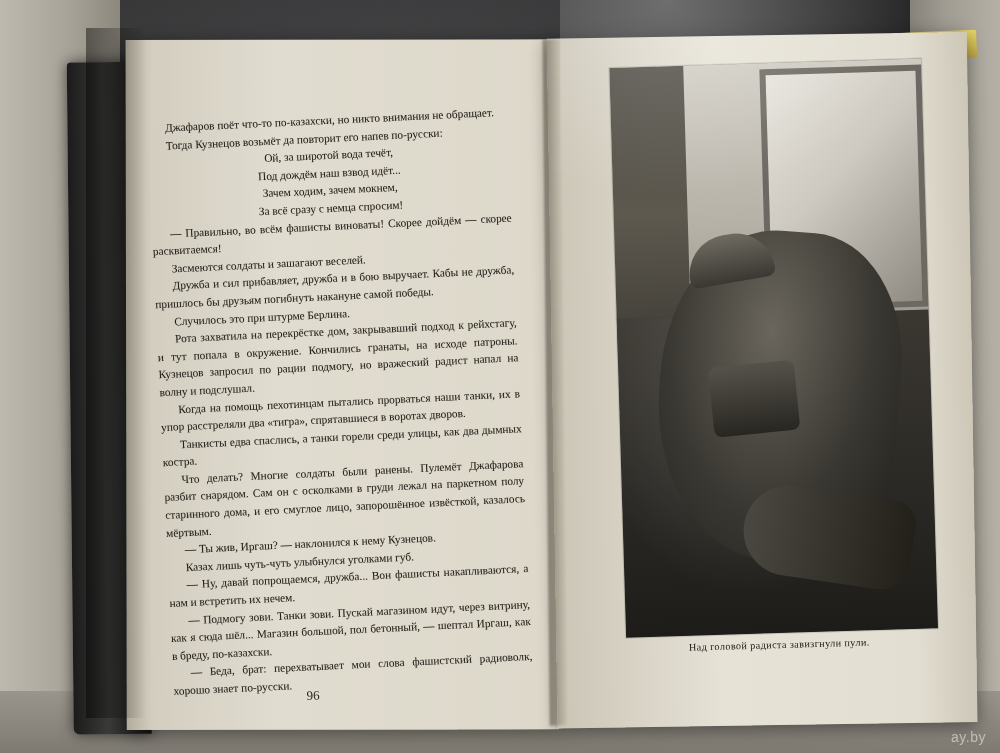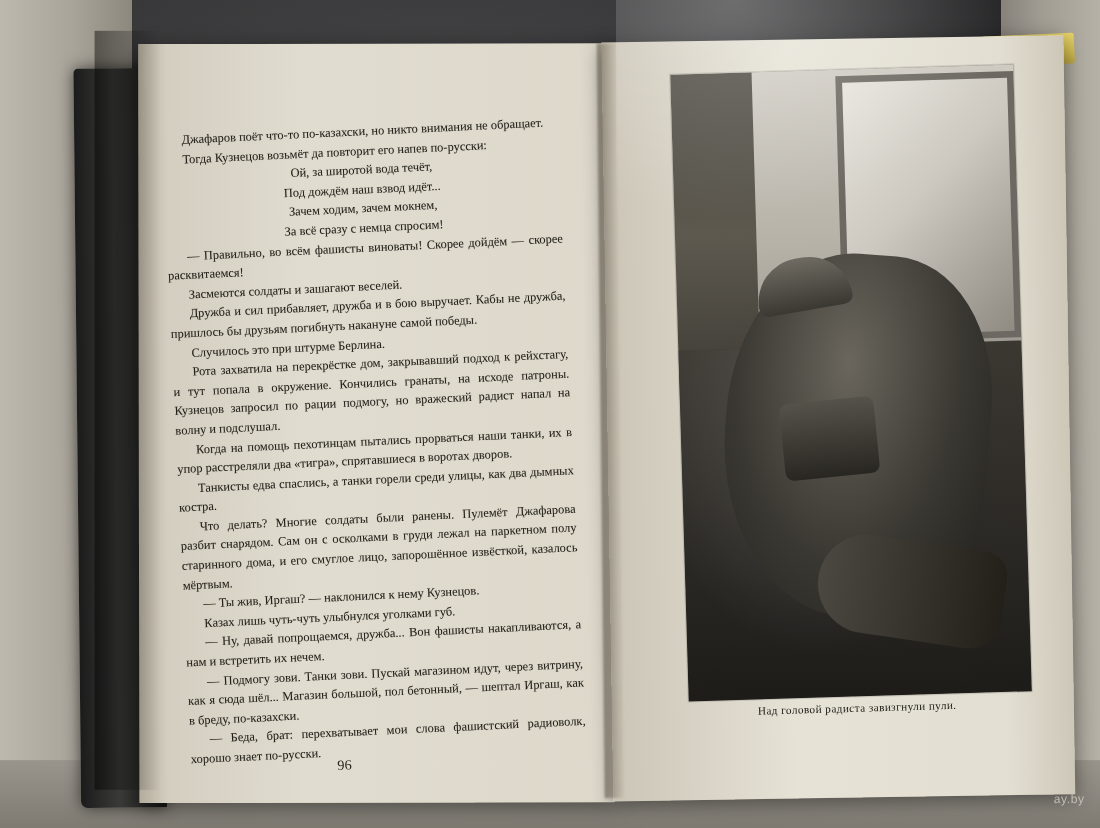--- a/index.html
+++ b/index.html
@@ -142,23 +142,23 @@
   }
   .caption{
     position:absolute;left:64px;top:604px;width:318px;
     transform:rotate(-0.8deg);
     text-align:center;
     font-size:10.2px;
     letter-spacing:.4px;
     color:#22201b;
   }
   .watermark{
-    position:absolute;right:14px;bottom:20px;
+    position:absolute;right:14px;bottom:8px;
     font-family:"Liberation Sans", sans-serif;
-    font-size:11px;color:#cfcac0;opacity:.85;letter-spacing:.5px;
+    font-size:14px;color:#cfcac0;opacity:.85;letter-spacing:.5px;
   }
   .glare{
     position:absolute;left:560px;top:0;width:360px;height:200px;
     background:radial-gradient(ellipse at 30% 0%, rgba(255,255,255,.28), rgba(255,255,255,0) 70%);
     pointer-events:none;
   }
   .shadow-gutter{
     position:absolute;left:86px;top:28px;width:60px;height:690px;
     background:linear-gradient(90deg,rgba(0,0,0,.45),rgba(0,0,0,0));
     pointer-events:none;

